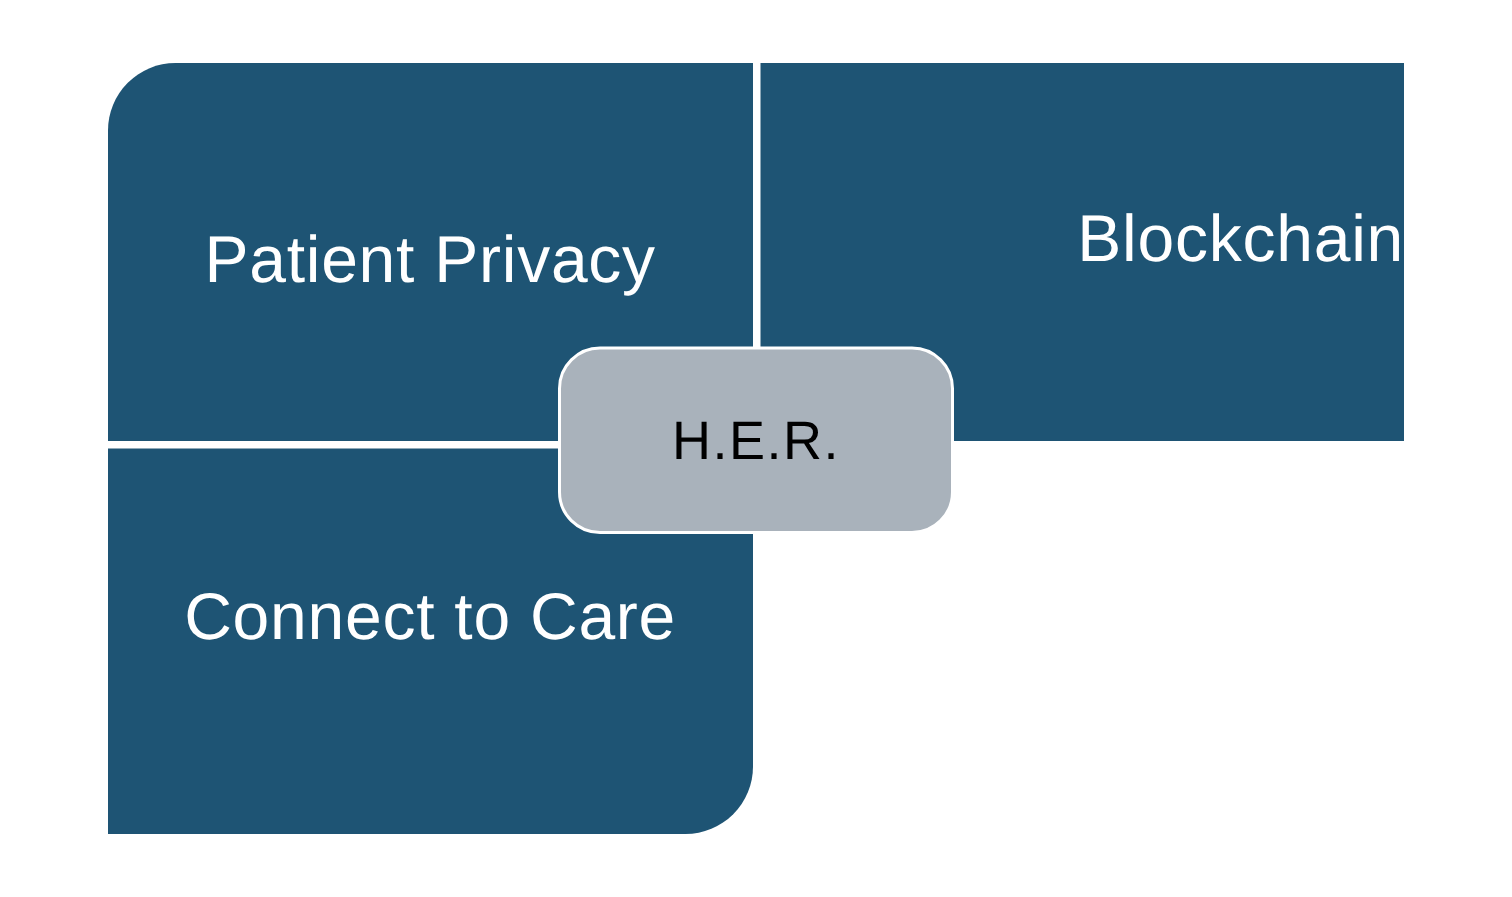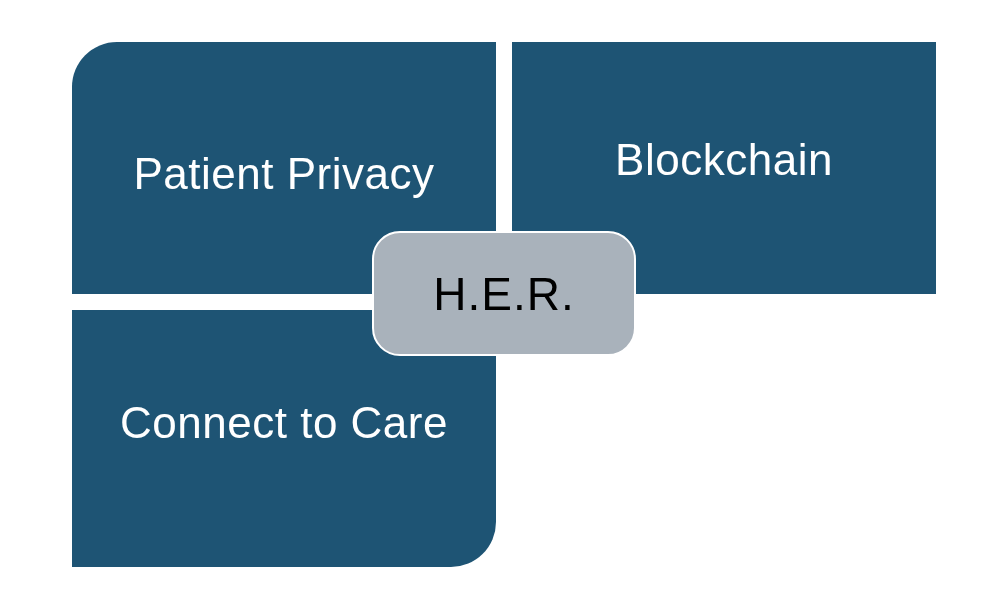--- a/index.html
+++ b/index.html
@@ -17,50 +17,50 @@
   }
   .quad-grid {
     position: absolute;
     left: 72px;
     top: 42px;
     width: 864px;
     height: 514px;
     display: grid;
     grid-template-columns: 1fr 1fr;
     grid-template-rows: 252px 257px;
-    gap: 16px;
+    gap: 5px;
   }
   .quadrant {
     background: var(--quadrant, #1e5474);
     color: var(--label-text, #ffffff);
     display: flex;
     align-items: center;
     justify-content: center;
     font-size: 44px;
     letter-spacing: 0.5px;
   }
   .quadrant.tl { border-top-left-radius: 45px; padding-top: 12px; }
   .quadrant.tr { border-top-right-radius: 45px; padding-top: 12px; }
-  .quadrant.bl { border-bottom-left-radius: 45px; padding-bottom: 16px; }
+  .quadrant.bl { border-bottom-left-radius: 45px; padding-bottom: 16px; justify-content: flex-end; }
   .quadrant.br { border-bottom-right-radius: 45px; padding-bottom: 32px; }
   .center-node {
     position: absolute;
     left: 372px;
     top: 231px;
     width: 264px;
     height: 125px;
     box-sizing: border-box;
     background: var(--center-fill, #a9b2bb);
     border: 2.5px solid var(--center-border, #ffffff);
     border-radius: 28px;
     display: flex;
     align-items: center;
     justify-content: center;
     color: var(--center-text, #000000);
-    font-size: 46px;
+    font-size: 36px;
     letter-spacing: 1px;
   }
 </style>
 </head>
 <body>
 
 <div class="canvas">
   <div class="quad-grid">
     <div class="quadrant tl">
       <span>Patient Privacy</span>

